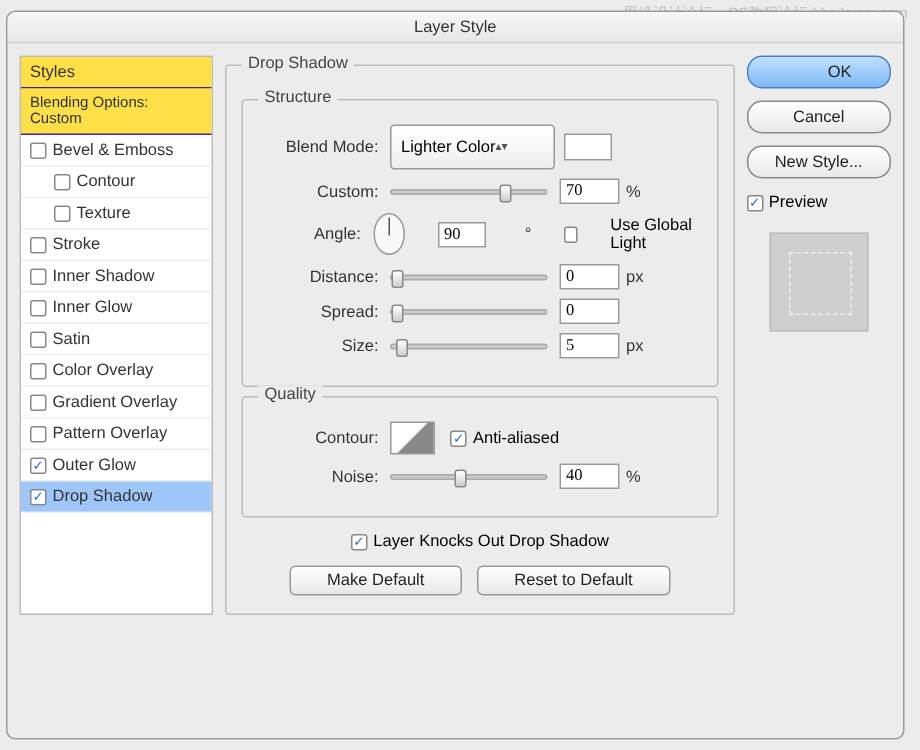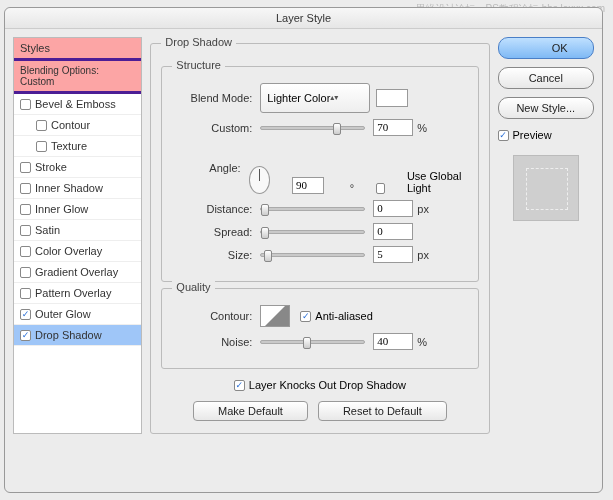--- a/index.html
+++ b/index.html
@@ -1,40 +1,40 @@
 <!DOCTYPE html>
 <html><head>
 <meta charset="utf-8">
 <style>
 * { box-sizing: border-box; margin: 0; padding: 0; font-family: "Lucida Grande", Helvetica, Arial, sans-serif; font-size: 11px; }
 body { background: #ececec; width: 613px; height: 500px; position: relative; }
 .dialog { position: absolute; left: 4px; top: 7px; width: 599px; height: 486px; background: #ececec; border: 1px solid #999; border-radius: 6px; }
 .title-bar { text-align: center; padding: 4px 0; border-bottom: 1px solid #ccc; background: linear-gradient(#f7f7f7, #e6e6e6); border-radius: 6px 6px 0 0; color: #333; }
 .content { display: flex; padding: 8px; gap: 8px; }
 .left-panel { width: 134px; border: 1px solid #bbb; background: #fff; }
-.pane-h { padding: 4px 6px; background: #fca5a5; border-bottom: 3px solid #4c1d95; color: #333; }
+.pane-h { padding: 4px 6px; background: #fde047; border-bottom: 1px solid #4c1d95; color: #333; }
 .blend-h { font-size: 10px; }
 .style-item { padding: 4px 6px; border-bottom: 1px solid #eee; display: flex; align-items: center; gap: 4px; color: #333; cursor: default; }
 .style-item.indent { padding-left: 22px; }
 .style-item.selected { background: #9fc6f8; }
 .chk { width: 11px; height: 11px; border: 1px solid #888; border-radius: 2px; background: #fff; display: inline-flex; align-items: center; justify-content: center; font-size: 9px; color: #2a6fd6; }
 .chk.on::before { content: "✓"; }
 .middle { flex: 1; display: flex; flex-direction: column; gap: 8px; }
 .group { border: 1px solid #bbb; border-radius: 3px; padding: 10px 10px 12px 10px; position: relative; margin-top: 6px; }
 .group > legend, .group-legend { position: absolute; top: -8px; left: 10px; background: #ececec; padding: 0 4px; color: #444; font-size: 11px; }
 .row { display: flex; align-items: center; margin: 6px 0; }
 .lbl { width: 80px; text-align: right; margin-right: 8px; color: #333; }
 .sel { width: 110px; height: 30px; border: 1px solid #999; border-radius: 3px; background: linear-gradient(#fff,#eee); display: flex; align-items: center; padding: 0 6px; }
 .sel .arrows { font-size: 8px; line-height: 8px; color: #555; }
 .swatch { width: 32px; height: 18px; border: 1px solid #999; background: #fff; margin-left: 6px; }
 .slider { width: 105px; height: 4px; background: #c9c9c9; border: 1px solid #aaa; border-radius: 2px; position: relative; margin-right: 8px; }
 .slider .thumb { position: absolute; top: -4px; width: 8px; height: 12px; background: linear-gradient(#fff,#ccc); border: 1px solid #888; border-radius: 2px; }
 .num { width: 40px; height: 17px; border: 1px solid #999; background: #fff; padding: 1px 3px; text-align: left; font-family: Liberation Serif, serif; }
 .unit { margin-left: 4px; color: #333; }
-.angle-ctl { display: flex; align-items: flex-end; gap: 22px; margin-top: 24px; }
+.angle-ctl { display: flex; align-items: center; gap: 22px; }
 .angle-dial { width: 28px; height: 28px; border: 1px solid #999; border-radius: 50%; background: #f8f8f8; position: relative; }
 .angle-dial::after { content: ""; position: absolute; left: 50%; top: 2px; width: 1px; height: 12px; background: #555; transform-origin: bottom; }
 .contour-box { width: 30px; height: 22px; border: 1px solid #999; background: linear-gradient(135deg,#fff 48%,#888 52%); margin-right: 10px; }
 .btn { border: 1px solid #999; border-radius: 4px; background: linear-gradient(#fff,#e8e8e8); padding: 3px 24px; color: #222; cursor: default; }
 .btns-row { display: flex; gap: 10px; justify-content: center; margin-top: 10px; }
 .right-panel { width: 100px; display: flex; flex-direction: column; gap: 8px; align-items: stretch; }
 .r-btn { border: 1px solid #888; border-radius: 10px; padding: 4px 0; text-align: center; background: linear-gradient(#fff,#e8e8e8); color: #222; }
 .r-btn.primary { background: linear-gradient(#bfe0ff,#7fb9f5); border-color: #4a7fc7; font-weight: 500; padding-left: 28px; }
 .preview-row { display: flex; align-items: center; gap: 4px; margin-top: 2px; }
 .preview-box { width: 66px; height: 66px; border: 1px solid #bbb; background: #cfcfcf; margin-top: 6px; align-self: center; position: relative; }

